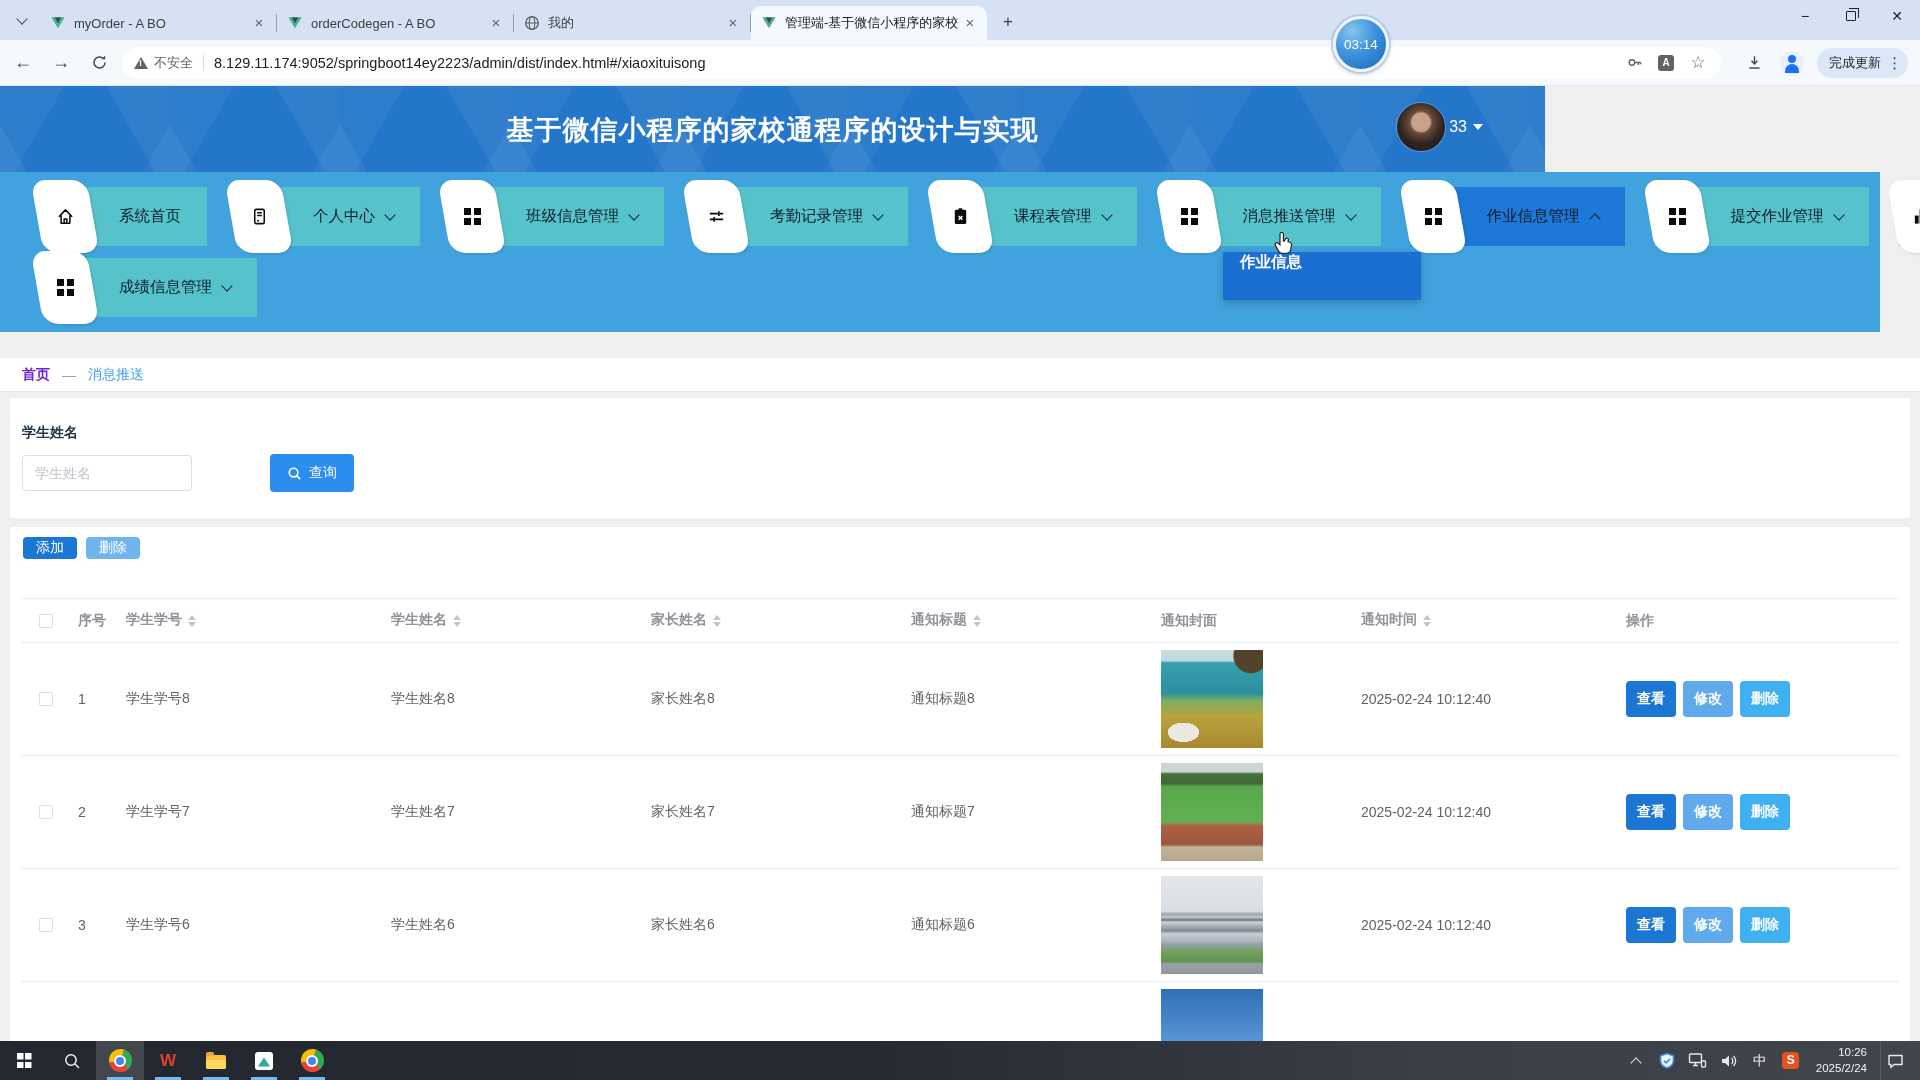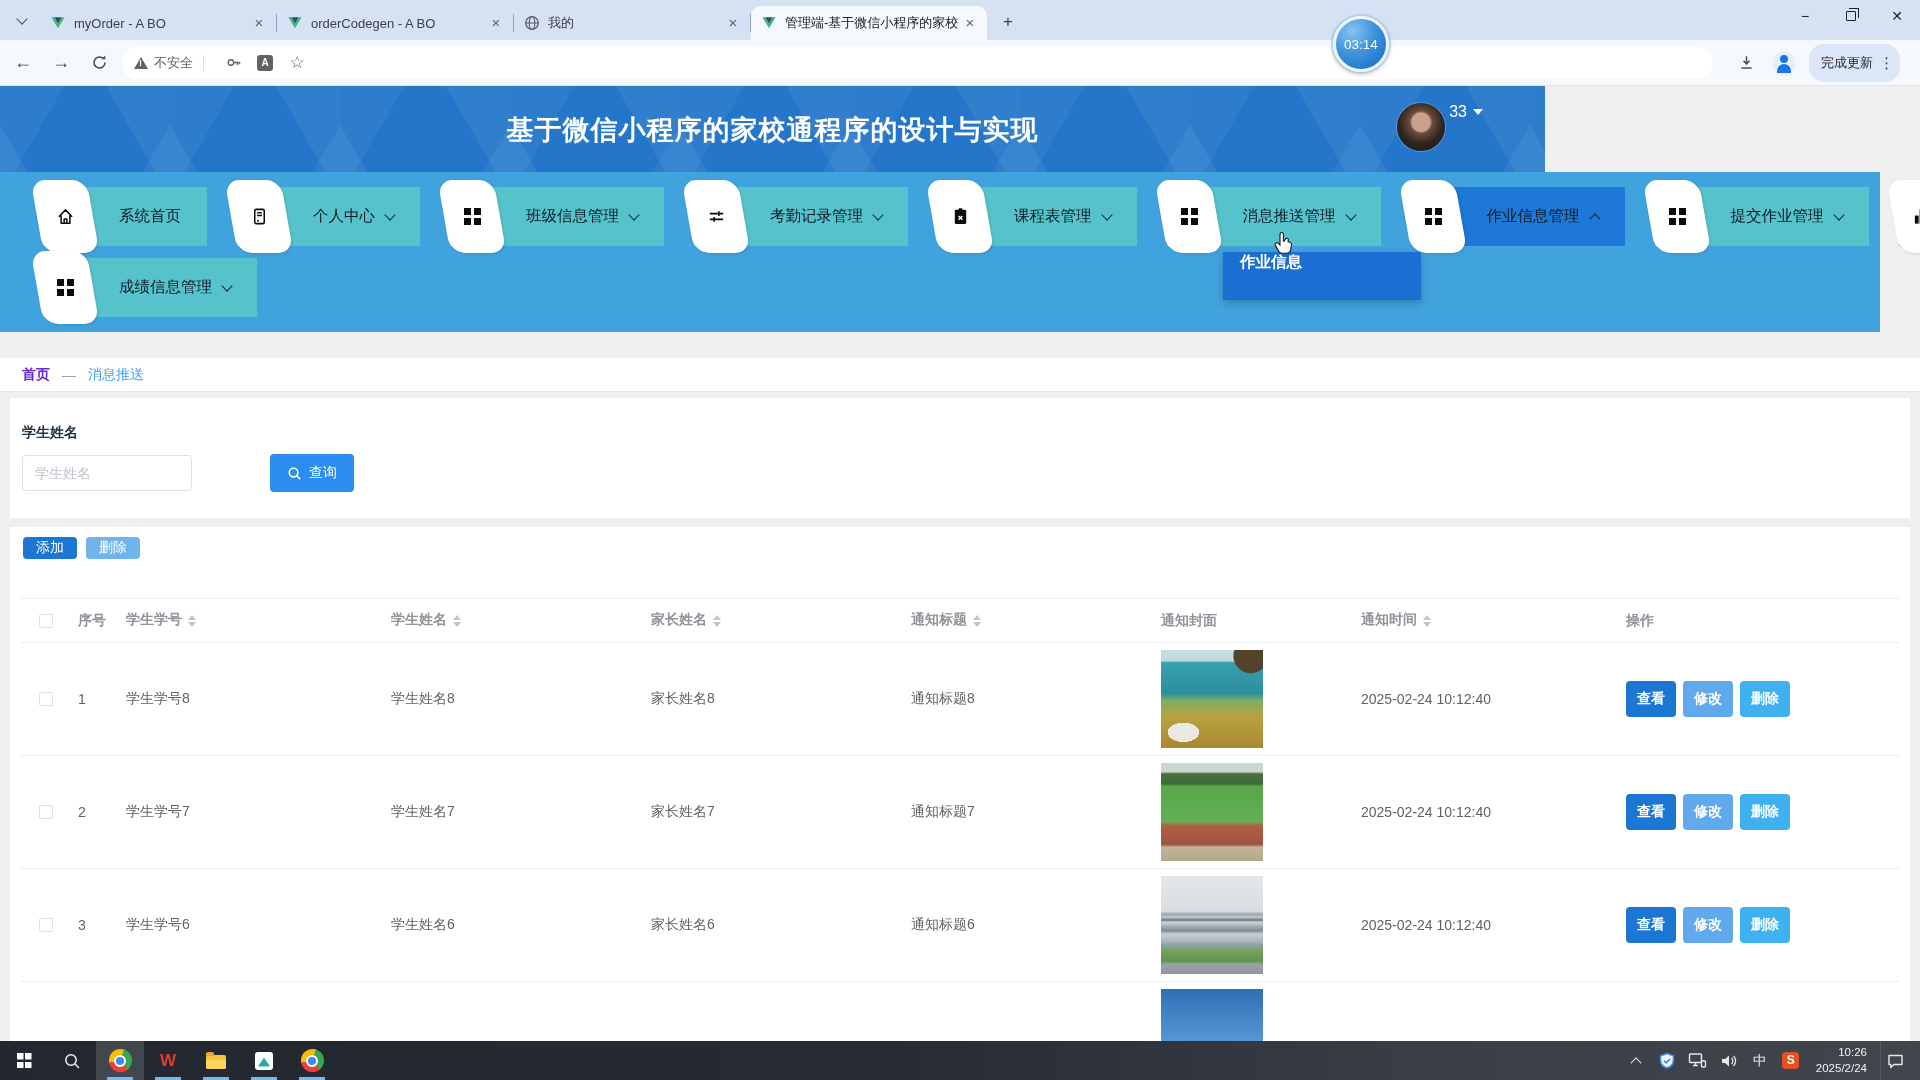--- a/index.html
+++ b/index.html
@@ -29,34 +29,34 @@
   .warntri:after{content:"!";position:absolute;left:-2px;top:1px;color:#fff;font-size:9px;font-weight:bold}
   .omnidiv{width:1px;height:16px;background:#dadce0;margin:0 10px}
   .urltext{font-size:14.5px;color:#202124;flex:1;white-space:nowrap;overflow:hidden}
   .omnic{width:26px;height:26px;display:flex;align-items:center;justify-content:center;margin-left:6px;color:#5f6368}
   .tlicon{width:16px;height:16px;background:#5f6368;border-radius:3px;color:#fff;font-size:10px;line-height:16px;text-align:center;font-weight:bold}
   .staric{font-size:17px;color:#5f6368}
   .chromeright{display:flex;align-items:center;margin-right:8px}
   .profileic{width:24px;height:24px;border-radius:50%;position:relative;overflow:hidden;background:#e8f0fe}
   .profileic:before{content:"";position:absolute;left:50%;top:4px;transform:translateX(-50%);width:8px;height:8px;border-radius:50%;background:#1a73e8}
   .profileic:after{content:"";position:absolute;left:50%;top:13px;transform:translateX(-50%);width:14px;height:9px;border-radius:7px 7px 0 0;background:#1a73e8}
-  .updatepill{height:38px;background:#dbe6f9;border-radius:15px;display:flex;align-items:center;padding:0 6px 0 12px;margin:0 12px 0 10px;font-size:13px;color:#1f1f1f}
+  .updatepill{height:30px;background:#dbe6f9;border-radius:15px;display:flex;align-items:center;padding:0 6px 0 12px;margin:0 4px 0 10px;font-size:13px;color:#1f1f1f}
   .kebab{font-size:15px;color:#3c4043;margin-left:6px}
 
   .timerbubble{position:absolute;left:1333px;top:16px;width:56px;height:56px;border-radius:50%;z-index:60;
     background:radial-gradient(circle at 32% 24%,#85c4f0,#3e93dc 45%,#2379c9 80%);
     border:3px solid #eef5fc;box-shadow:0 0 0 2px rgba(150,195,235,.55),0 2px 5px rgba(0,0,0,.25);
     display:flex;align-items:center;justify-content:center;color:#fff;font-size:13.5px}
 
   
   .appheader{position:absolute;top:86px;left:0;width:1545px;height:86px;background:#2376c9;z-index:5;
     background-image:linear-gradient(60deg,rgba(255,255,255,.06) 25%,transparent 25% 75%,rgba(255,255,255,.06) 75%),linear-gradient(-60deg,rgba(255,255,255,.05) 25%,transparent 25% 75%,rgba(255,255,255,.05) 75%);
     background-size:170px 150px}
   .apptitle{position:absolute;left:0;right:0;top:26px;text-align:center;color:#fff;font-size:27px;font-weight:bold;letter-spacing:1px}
-  .userarea{position:absolute;right:62px;top:17px;display:flex;align-items:flex-start;gap:4px}
+  .userarea{position:absolute;right:62px;top:17px;display:flex;align-items:center;gap:4px}
   .avatar{width:48px;height:48px;border-radius:50%;background:radial-gradient(circle at 50% 40%,#caa28c 0 24%,#6b4c3c 30%,#2e2420 58%,#1d1714 100%);box-shadow:0 0 0 1px rgba(255,255,255,.25)}
   .uname{color:#fff;font-size:16px;display:flex;align-items:center;gap:6px}
   .dtri{width:0;height:0;border-left:5px solid transparent;border-right:5px solid transparent;border-top:6px solid #fff}
 
   
   .navbar{position:absolute;top:172px;left:0;width:1880px;height:160px;background:#41a3dd;z-index:6}
   .navrow{display:flex;gap:30px;padding-left:43px}
   .navrow.r1{padding-top:15px}
   .navrow.r2{padding-top:12px}
   .navitem{position:relative;height:59px;background:#56c3cc;display:flex;align-items:center;padding:0 26px 0 76px;font-size:15.5px;color:#0d1b26;white-space:nowrap;cursor:pointer}
@@ -202,20 +202,21 @@
         <path d="M16.5 10a6.5 6.5 0 1 1-2-4.7" fill="none" stroke="#44484d" stroke-width="1.8"></path>
         <path d="M16.8 1.8v4.4h-4.4z" fill="#44484d"></path>
       </svg>
   </div>
   <div class="omnibox">
     <span class="warn">
       <span class="warntri"></span>
       <span>不安全</span>
     </span>
     <span class="omnidiv"></span>
+    <span class="urltext">8.129.11.174:9052/springboot14ey2223/admin/dist/index.html#/xiaoxituisong</span>
     <span class="omnic">
       <svg width="17" height="17" viewBox="0 0 20 20">
           <circle cx="7" cy="10" r="3.2" fill="none" stroke="#5f6368" stroke-width="1.6"></circle>
           <path d="M10.2 10h7M14.5 10v3M17.2 10v2" stroke="#5f6368" stroke-width="1.6" fill="none"></path>
         </svg>
     </span>
     <span class="omnic">
         <span class="tlicon">A</span>
       </span>
     <span class="omnic">

